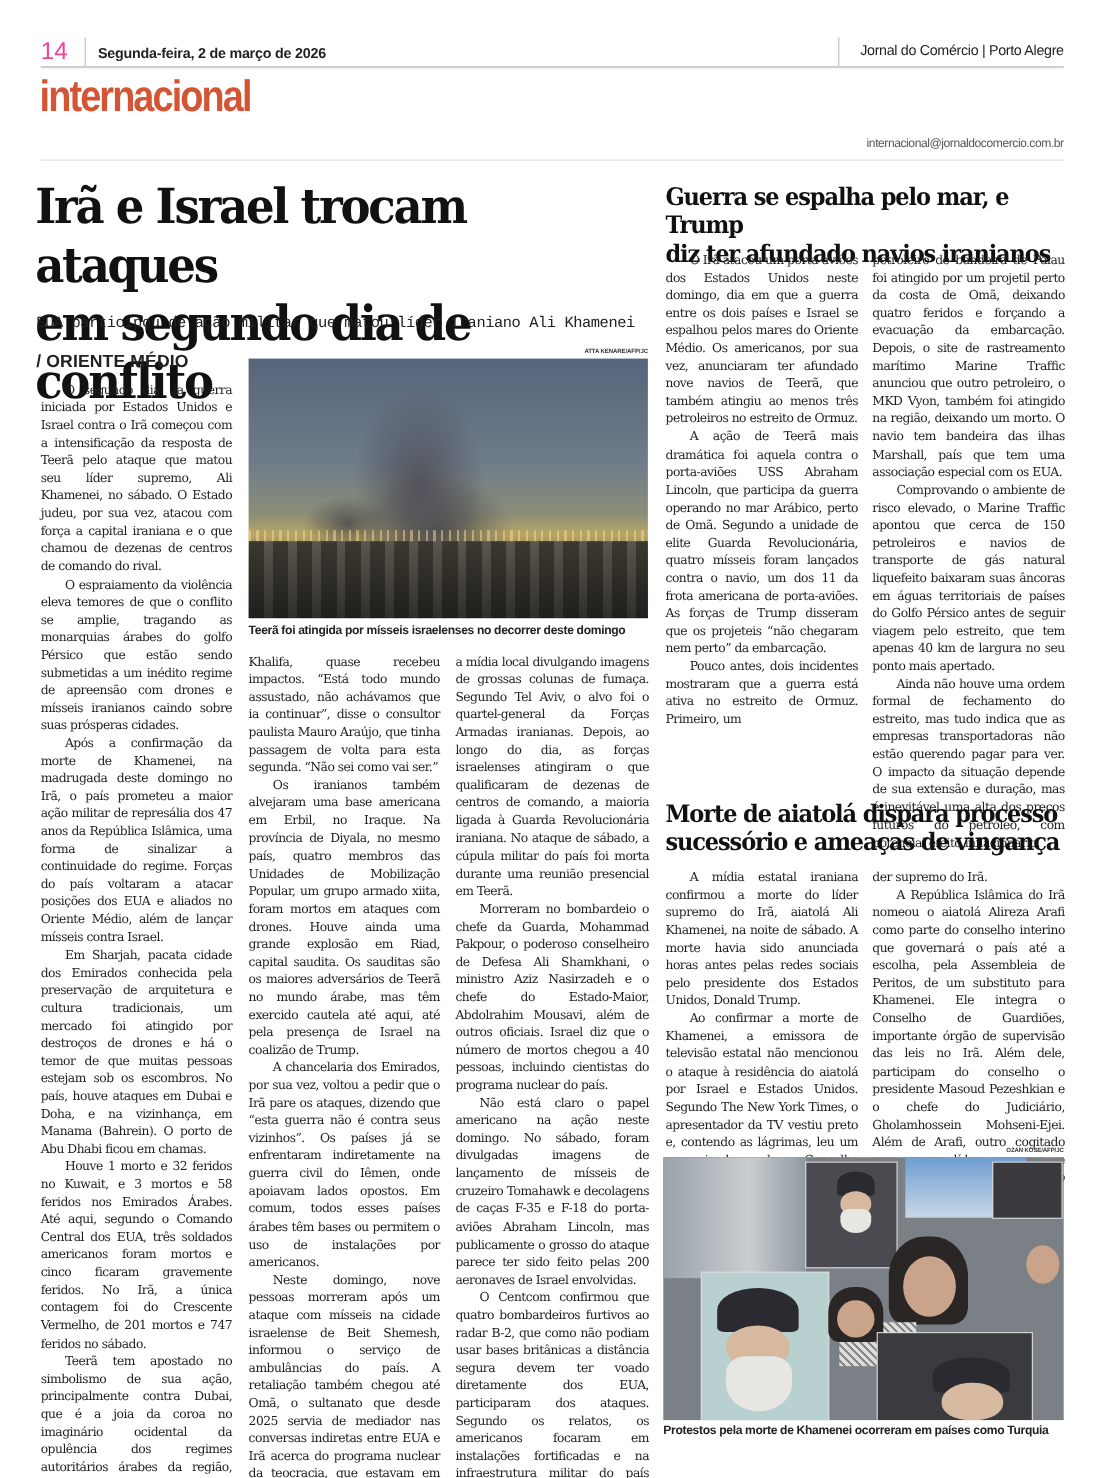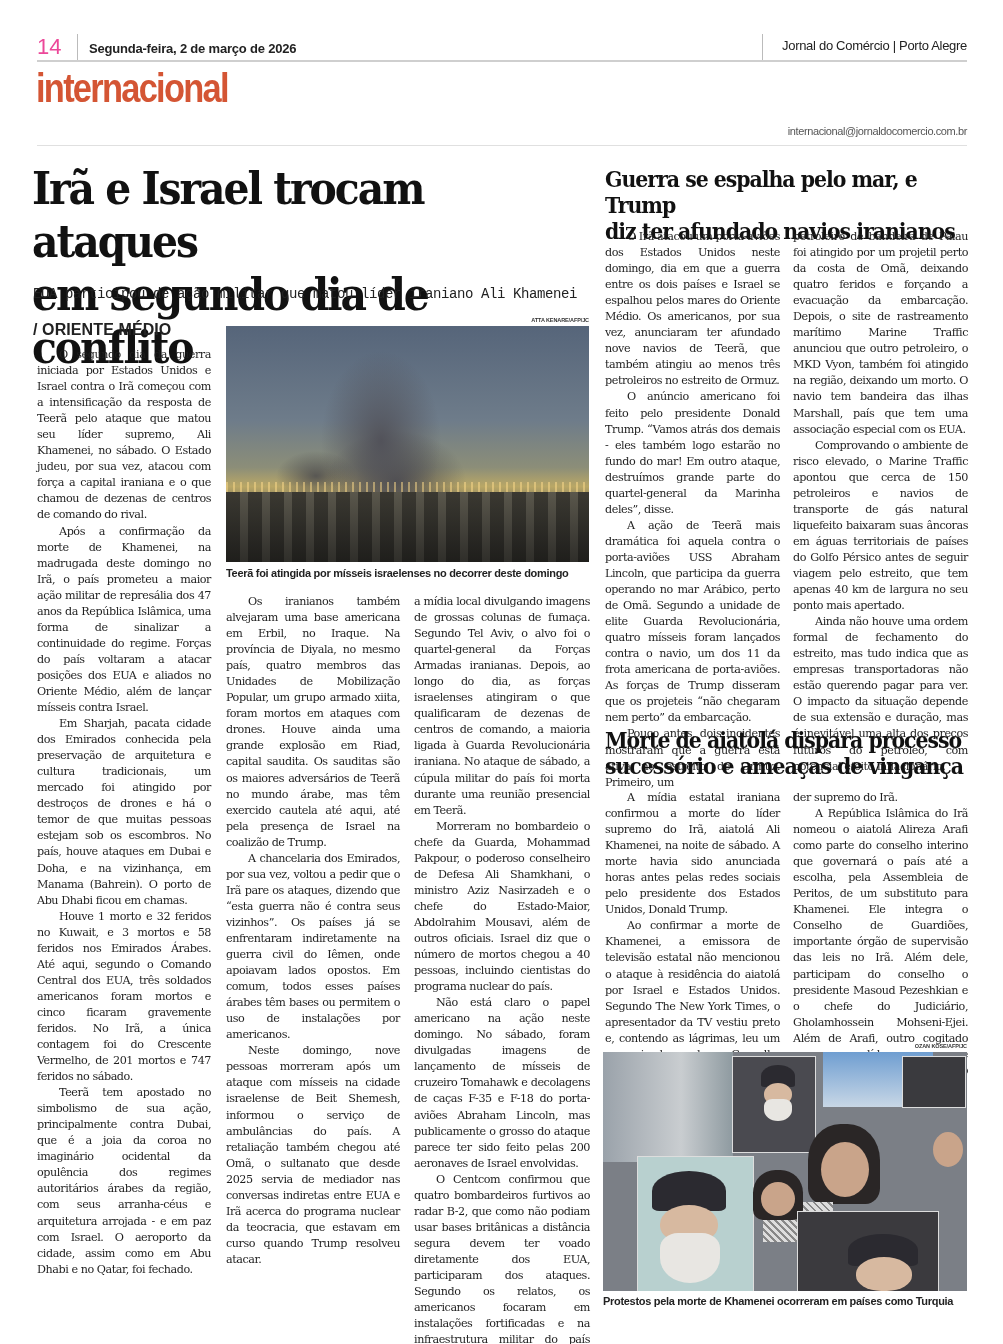--- a/index.html
+++ b/index.html
@@ -76,49 +76,50 @@
 
 <div class="photo-credit" style="left:450px; top:317px; width:139px;">ATTA KENARE/AFP/JC</div>
 <div class="photo1">
   <div class="lights"></div>
   <div class="city"></div>
 </div>
 <div class="caption" style="left:226px; top:567px;">Teerã foi atingida por mísseis israelenses no decorrer deste domingo</div>
 
 <div class="col" style="left:37px; top:347px; width:174px;">
   <p>O segundo dia da guerra iniciada por Estados Unidos e Israel contra o Irã começou com a intensificação da resposta de Teerã pelo ataque que matou seu líder supremo, Ali Khamenei, no sábado. O Estado judeu, por sua vez, atacou com força a capital iraniana e o que chamou de dezenas de centros de comando do rival.</p>
+  <p>O espraiamento da violência eleva temores de que o conflito se amplie, tragando as monarquias árabes do golfo Pérsico que estão sendo submetidas a um inédito regime de apreensão com drones e mísseis iranianos caindo sobre suas prósperas cidades.</p>
   <p>Após a confirmação da morte de Khamenei, na madrugada deste domingo no Irã, o país prometeu a maior ação militar de represália dos 47 anos da República Islâmica, uma forma de sinalizar a continuidade do regime. Forças do país voltaram a atacar posições dos EUA e aliados no Oriente Médio, além de lançar mísseis contra Israel.</p>
   <p>Em Sharjah, pacata cidade dos Emirados conhecida pela preservação de arquitetura e cultura tradicionais, um mercado foi atingido por destroços de drones e há o temor de que muitas pessoas estejam sob os escombros. No país, houve ataques em Dubai e Doha, e na vizinhança, em Manama (Bahrein). O porto de Abu Dhabi ficou em chamas.</p>
   <p>Houve 1 morto e 32 feridos no Kuwait, e 3 mortos e 58 feridos nos Emirados Árabes. Até aqui, segundo o Comando Central dos EUA, três soldados americanos foram mortos e cinco ficaram gravemente feridos. No Irã, a única contagem foi do Crescente Vermelho, de 201 mortos e 747 feridos no sábado.</p>
   <p>Teerã tem apostado no simbolismo de sua ação, principalmente contra Dubai, que é a joia da coroa no imaginário ocidental da opulência dos regimes autoritários árabes da região, com seus arranha-céus e arquitetura arrojada - e em paz com Israel. O aeroporto da cidade, assim como em Abu Dhabi e no Qatar, foi fechado.</p>
 
 </div>
 
 <div class="col" style="left:226px; top:594px; width:174px;">
+  <p class="cont">Khalifa, quase recebeu impactos. “Está todo mundo assustado, não achávamos que ia continuar”, disse o consultor paulista Mauro Araújo, que tinha passagem de volta para esta segunda. “Não sei como vai ser.”</p>
   <p>Os iranianos também alvejaram uma base americana em Erbil, no Iraque. Na província de Diyala, no mesmo país, quatro membros das Unidades de Mobilização Popular, um grupo armado xiita, foram mortos em ataques com drones. Houve ainda uma grande explosão em Riad, capital saudita. Os sauditas são os maiores adversários de Teerã no mundo árabe, mas têm exercido cautela até aqui, até pela presença de Israel na coalizão de Trump.</p>
   <p>A chancelaria dos Emirados, por sua vez, voltou a pedir que o Irã pare os ataques, dizendo que “esta guerra não é contra seus vizinhos”. Os países já se enfrentaram indiretamente na guerra civil do Iêmen, onde apoiavam lados opostos. Em comum, todos esses países árabes têm bases ou permitem o uso de instalações por americanos.</p>
   <p>Neste domingo, nove pessoas morreram após um ataque com mísseis na cidade israelense de Beit Shemesh, informou o serviço de ambulâncias do país. A retaliação também chegou até Omã, o sultanato que desde 2025 servia de mediador nas conversas indiretas entre EUA e Irã acerca do programa nuclear da teocracia, que estavam em curso quando Trump resolveu atacar.</p>
 
 </div>
 
 <div class="col" style="left:414px; top:594px; width:176px;">
   <p class="cont">a mídia local divulgando imagens de grossas colunas de fumaça. Segundo Tel Aviv, o alvo foi o quartel-general da Forças Armadas iranianas. Depois, ao longo do dia, as forças israelenses atingiram o que qualificaram de dezenas de centros de comando, a maioria ligada à Guarda Revolucionária iraniana. No ataque de sábado, a cúpula militar do país foi morta durante uma reunião presencial em Teerã.</p>
   <p>Morreram no bombardeio o chefe da Guarda, Mohammad Pakpour, o poderoso conselheiro de Defesa Ali Shamkhani, o ministro Aziz Nasirzadeh e o chefe do Estado-Maior, Abdolrahim Mousavi, além de outros oficiais. Israel diz que o número de mortos chegou a 40 pessoas, incluindo cientistas do programa nuclear do país.</p>
   <p>Não está claro o papel americano na ação neste domingo. No sábado, foram divulgadas imagens de lançamento de mísseis de cruzeiro Tomahawk e decolagens de caças F-35 e F-18 do porta-aviões Abraham Lincoln, mas publicamente o grosso do ataque parece ter sido feito pelas 200 aeronaves de Israel envolvidas.</p>
   <p>O Centcom confirmou que quatro bombardeiros furtivos ao radar B-2, que como não podiam usar bases britânicas a distância segura devem ter voado diretamente dos EUA, participaram dos ataques. Segundo os relatos, os americanos focaram em instalações fortificadas e na infraestrutura militar do país persa, enquanto os israelenses miraram as lideranças e as defesas aéreas. O B-2 ganhou fama no ataque do ano passado a centrais nucleares do Irã, também voando dos EUA.</p>
 </div>
 
 <h2 class="hl2" style="left:605px; top:166px; width:390px;">
   <span>Guerra se espalha pelo mar, e Trump</span><br>
   <span>diz ter afundado navios iranianos</span>
 </h2>
 
 <div class="col" style="left:605px; top:229px; width:175px;">
   <p>O Irã atacou um porta-aviões dos Estados Unidos neste domingo, dia em que a guerra entre os dois países e Israel se espalhou pelos mares do Oriente Médio. Os americanos, por sua vez, anunciaram ter afundado nove navios de Teerã, que também atingiu ao menos três petroleiros no estreito de Ormuz.</p>
-  <p>O anúncio americano foi feito pelo presidente Donald Trump. “Vamos atrás dos demais - eles também logo estarão no fundo do mar! Em outro ataque, destruímos grande parte do quartel-general da Marinha deles”, disse.</p>
   <p>A ação de Teerã mais dramática foi aquela contra o porta-aviões USS Abraham Lincoln, que participa da guerra operando no mar Arábico, perto de Omã. Segundo a unidade de elite Guarda Revolucionária, quatro mísseis foram lançados contra o navio, um dos 11 da frota americana de porta-aviões. As forças de Trump disseram que os projeteis “não chegaram nem perto” da embarcação.</p>
   <p>Pouco antes, dois incidentes mostraram que a guerra está ativa no estreito de Ormuz. Primeiro, um</p>
 </div>
 <div class="col" style="left:793px; top:229px; width:175px;">
   <p class="cont">petroleiro de bandeira de Palau foi atingido por um projetil perto da costa de Omã, deixando quatro feridos e forçando a evacuação da embarcação. Depois, o site de rastreamento marítimo Marine Traffic anunciou que outro petroleiro, o MKD Vyon, também foi atingido na região, deixando um morto. O navio tem bandeira das ilhas Marshall, país que tem uma associação especial com os EUA.</p>
   <p>Comprovando o ambiente de risco elevado, o Marine Traffic apontou que cerca de 150 petroleiros e navios de transporte de gás natural liquefeito baixaram suas âncoras em águas territoriais de países do Golfo Pérsico antes de seguir viagem pelo estreito, que tem apenas 40 km de largura no seu ponto mais apertado.</p>
   <p>Ainda não houve uma ordem formal de fechamento do estreito, mas tudo indica que as empresas transportadoras não estão querendo pagar para ver. O impacto da situação depende de sua extensão e duração, mas é inevitável uma alta dos preços futuros do petróleo, com potencial efeito inflacionário.</p>
 </div>
 
 <h2 class="hl2" style="left:605px; top:727px; width:390px;">

